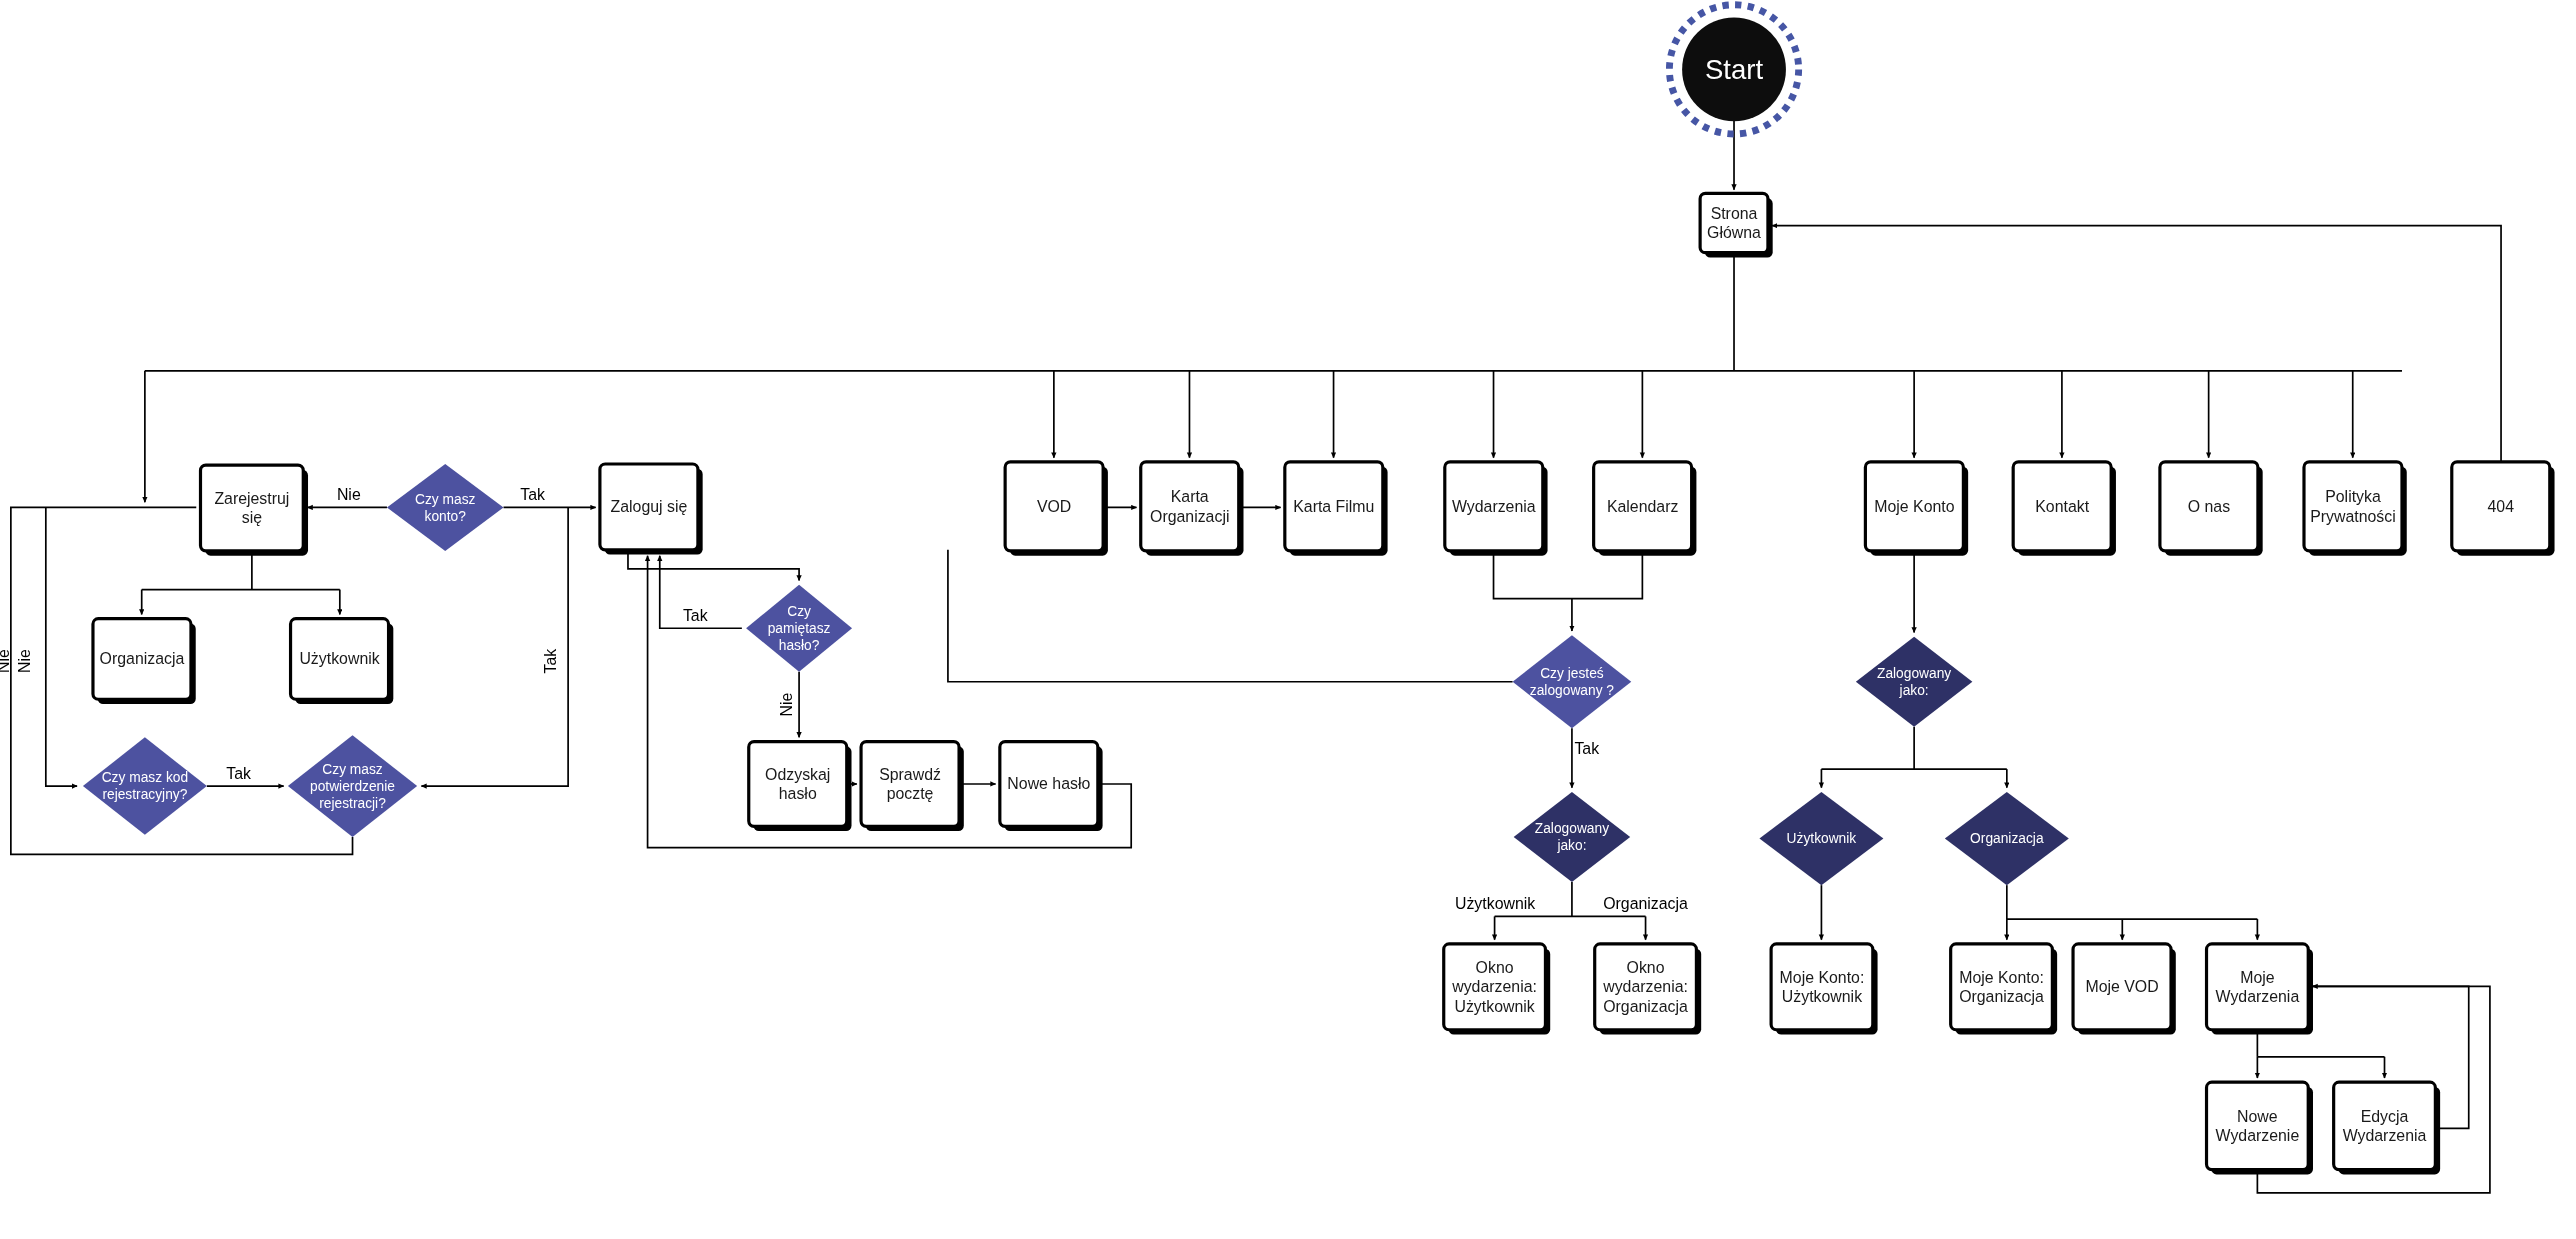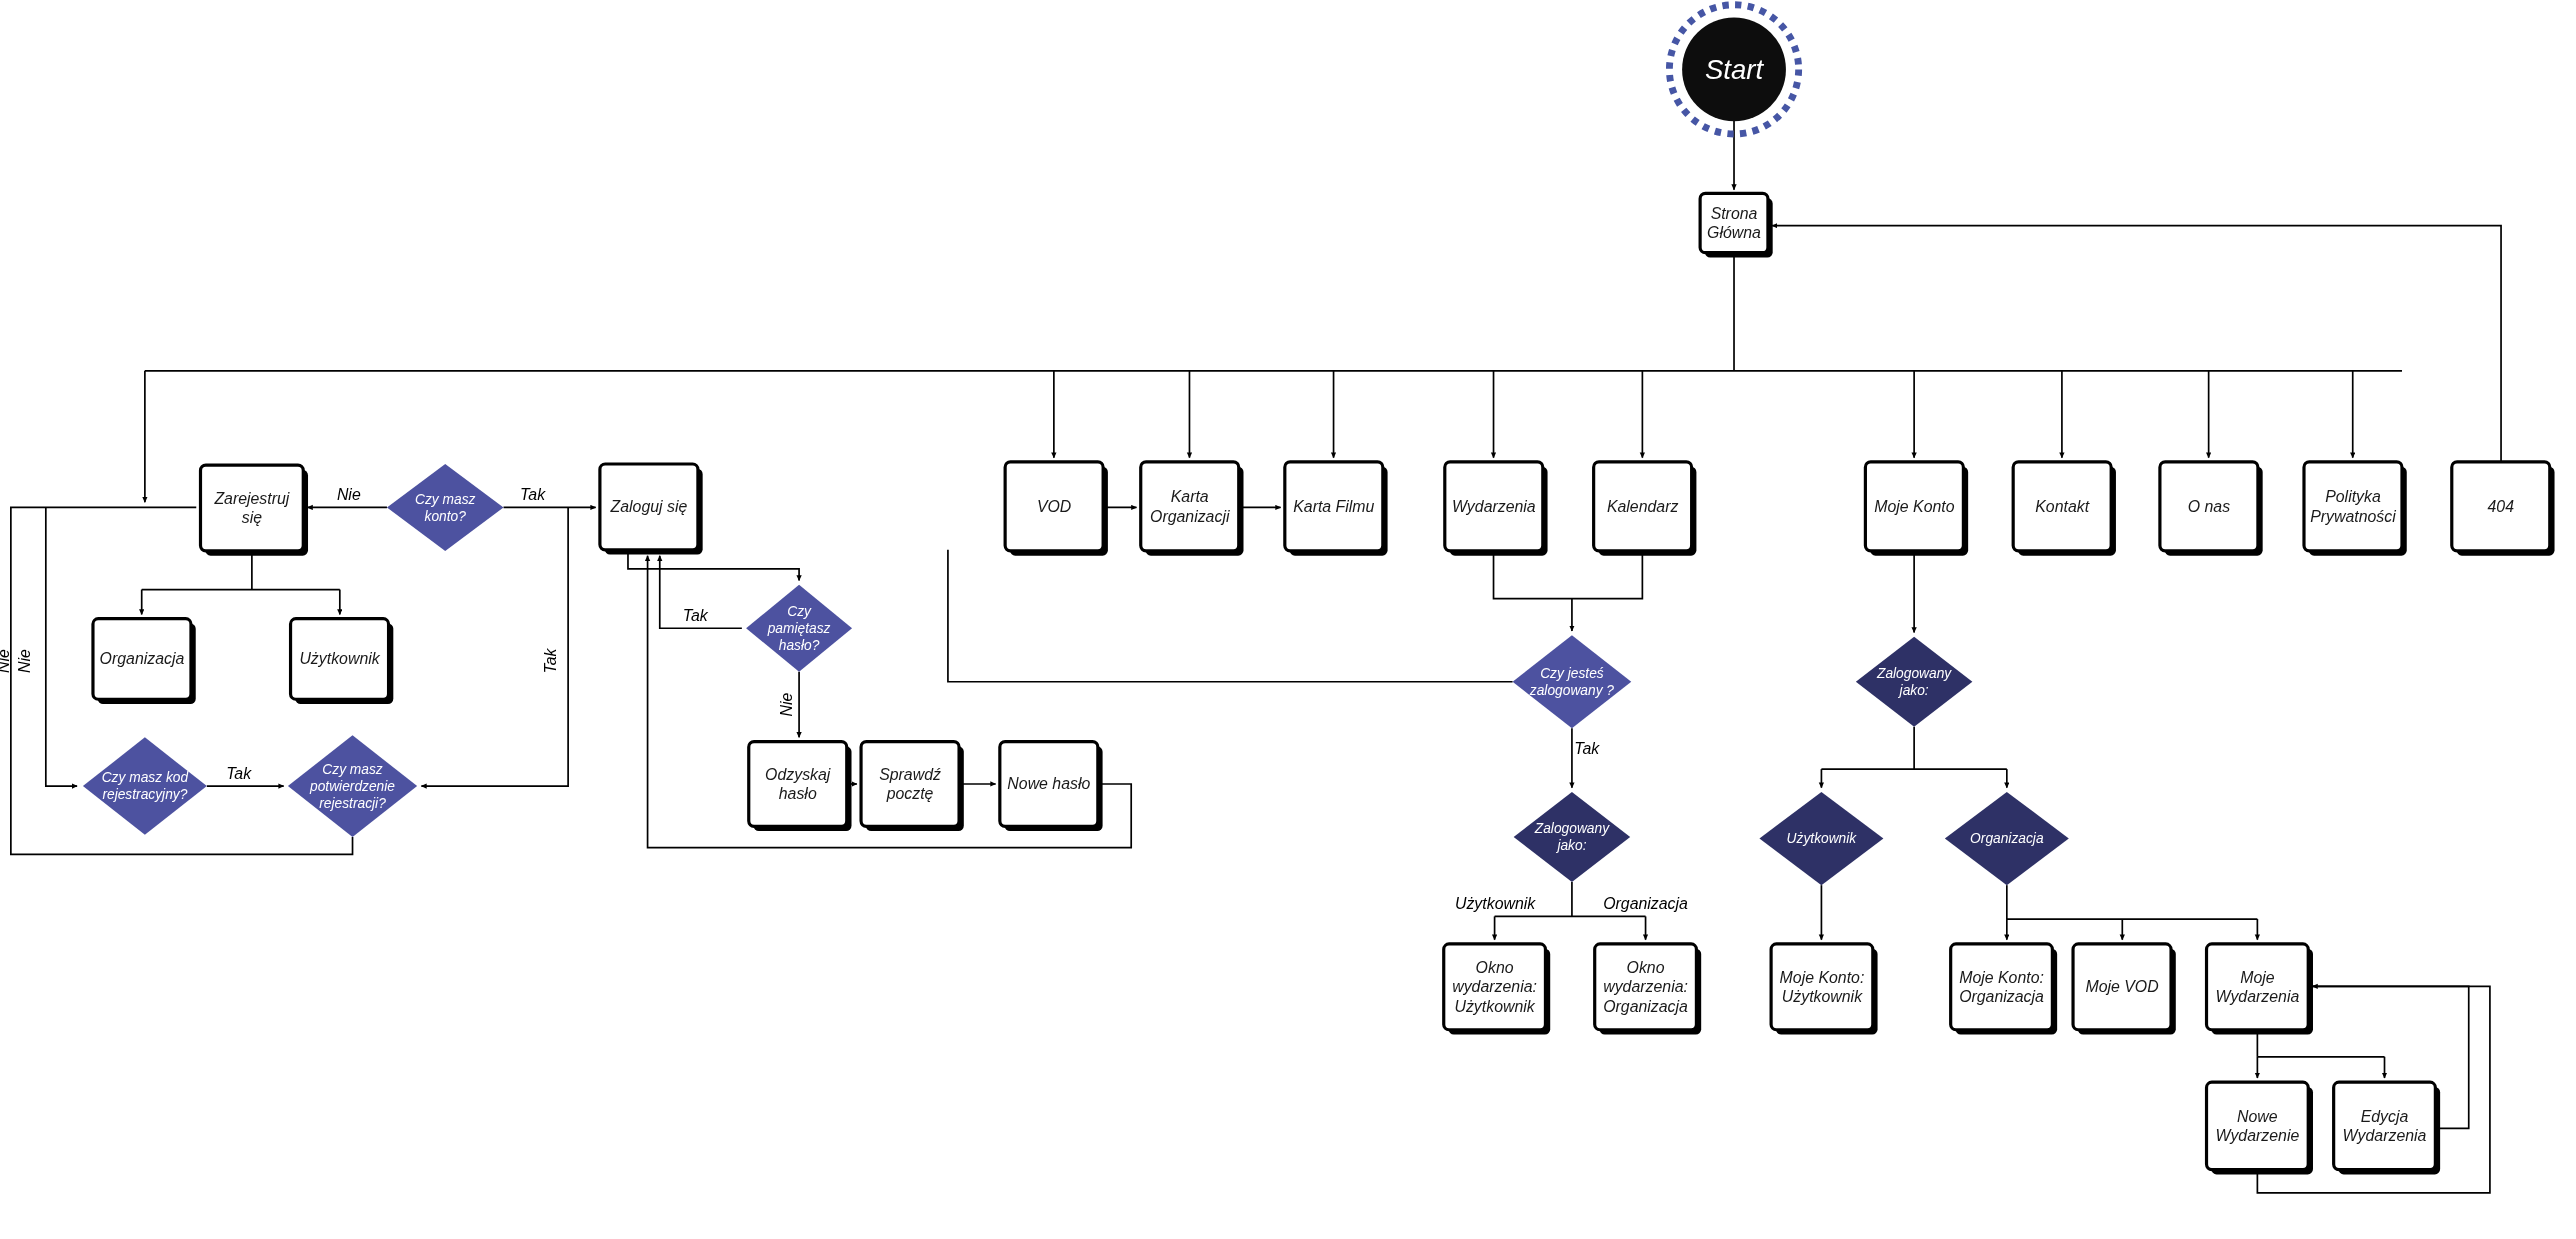--- a/index.html
+++ b/index.html
@@ -1,17 +1,17 @@
 <!DOCTYPE html>
 <html style="font-size:8.5px"><head>
 <meta charset="utf-8">
 <style>
   html,body{margin:0;padding:0;background:#ffffff;}
   #stage{position:relative;width:2576px;height:1239px;background:#ffffff;
-         font-family:"Liberation Sans", sans-serif;overflow:hidden;font-style:italic;}
+         font-family:"Liberation Sans", sans-serif;overflow:hidden;}
   svg{position:absolute;left:0;top:0;width:2576px;height:1239px;}
 </style>
 </head>
 <body>
 
 <div id="stage">
   <svg id="svgroot" viewBox="0 0 4862 2339">
     <defs>
       <marker id="arrow" markerWidth="12" markerHeight="12" refX="10" refY="5" orient="auto" markerUnits="userSpaceOnUse">
         <path d="M0,0 L11,5 L0,10 z" fill="#000"></path>

